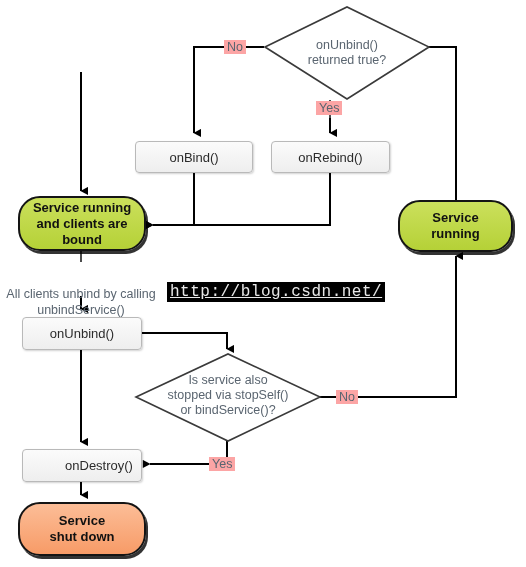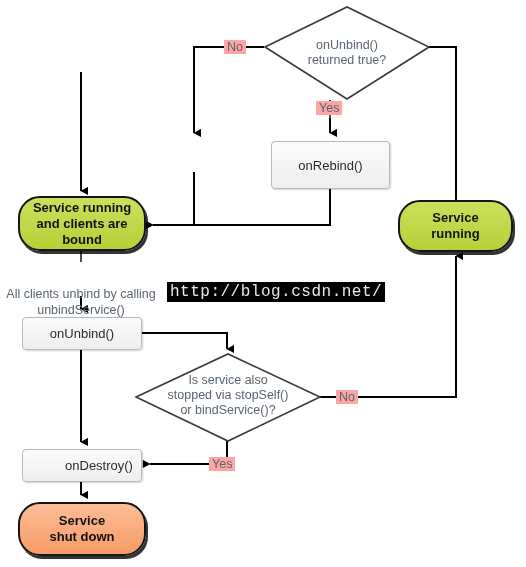--- a/index.html
+++ b/index.html
@@ -185,32 +185,33 @@
 
 
   <div class="edge-label" style="left:224px; top:40px;">No</div>
 
   <div class="edge-label" style="left:316px; top:101px;">Yes</div>
 
   <div class="edge-label" style="left:336px; top:390px;">No</div>
 
   <div class="edge-label" style="left:209px; top:457px;">Yes</div>
 
-
-  <div class="proc" style="left:271px; top:141px; width:119px; height:48px;">onRebind()</div>
+  <div class="proc" style="left:135px; top:141px; width:118px; height:32px;">onBind()</div>
+
+  <div class="proc" style="left:271px; top:141px; width:119px; height:32px;">onRebind()</div>
 
   <div class="proc" style="left:22px; top:317px; width:120px; height:33px;">onUnbind()</div>
 
   <div class="proc" style="left:22px; top:449px; width:120px; height:33px;padding-left:34px;">onDestroy()</div>
 
   <div class="term green" style="left:18px; top:196px; width:128px; height:55px;">Service running
 and clients are
 bound</div>
 
   <div class="term green" style="left:398px; top:200px; width:115px; height:52px;">Service
 running</div>
 
   <div class="term orange" style="left:18px; top:502px; width:128px; height:54px;">Service
 shut down</div>
 
-  <div id="watermark" style="left:167px; top:282px;">http://blog.csdn.net/</div>
+  <div id="watermark" style="left:167px; top:282px;text-decoration:underline;">http://blog.csdn.net/</div>
 
 </div>
 
 </body></html>

